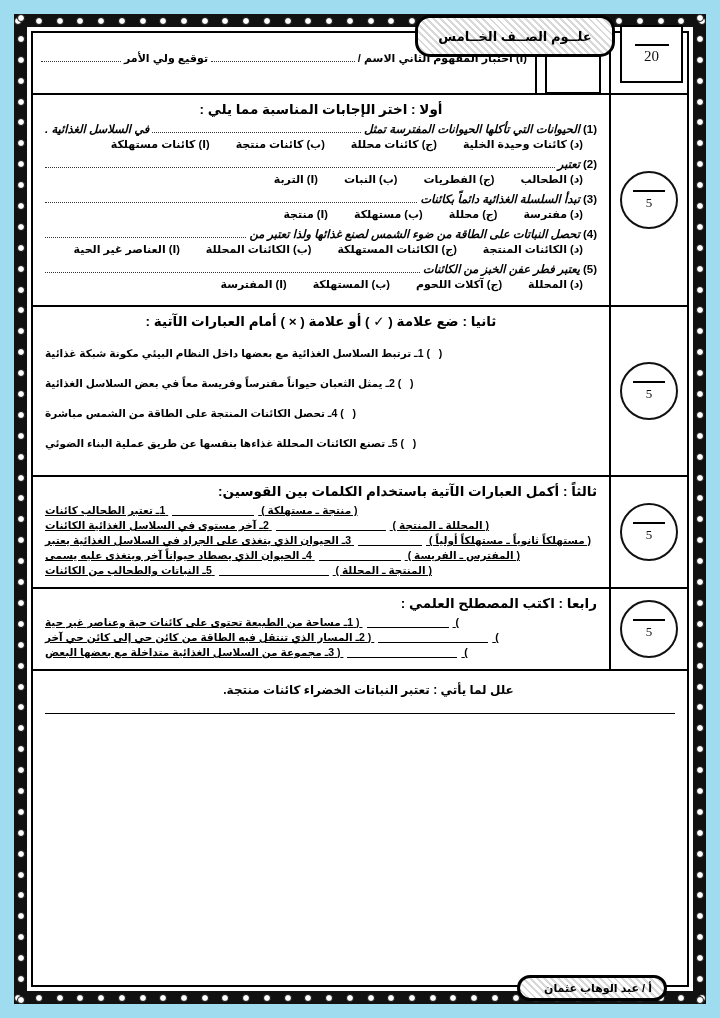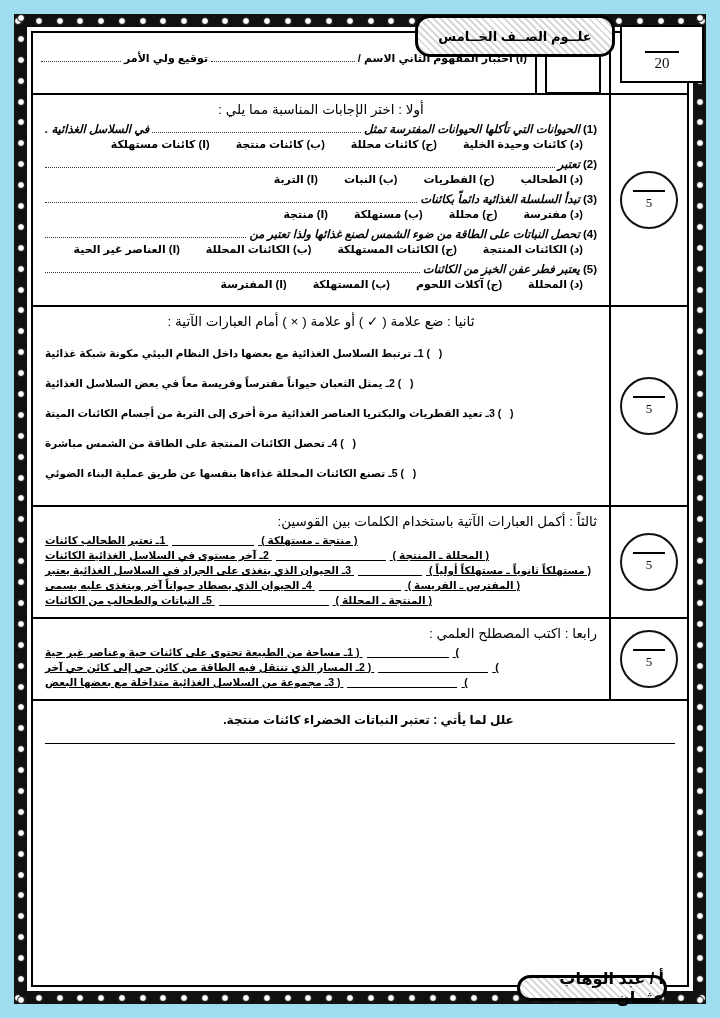--- a/index.html
+++ b/index.html
@@ -95,49 +95,49 @@
     border: 3px solid #000;
     border-radius: 13px;
     background-color: #ffffff;
     background-image: repeating-linear-gradient(
         45deg, #d8d8d8 0px, #d8d8d8 2px, #ffffff 2px, #ffffff 5px);
     display: flex;
     align-items: center;
     justify-content: center;
     z-index: 6;
   }
-  .footer-banner span { font-size: 16px; font-weight: bold; color: #000; margin-left: 12px; }
+  .footer-banner span { font-size: 11px; font-weight: bold; color: #000; margin-left: 12px; }
 
   
   .header-row {
     position: relative;
     height: 62px;
     border-bottom: 2.5px solid #000;
     display: flex;
     flex-direction: row;
   }
 
   .mark-box-outer {
     width: 78px;
     border-left: 2.5px solid #000;
     position: relative;
   }
   .mark-box-inner {
     position: absolute;
     left: 9px;
     top: -8px;
-    width: 84px;
+    width: 63px;
     height: 58px;
     border: 2px solid #000;
     background: #fff;
     display: flex;
     flex-direction: column;
     align-items: center;
     justify-content: flex-end;
-    padding-bottom: 9px;
+    padding-bottom: 16px;
   }
   .frac-line { width: 34px; height: 2px; background: #000; margin-bottom: 2px; }
   .mark-total { font-size: 15px; color: #111; font-family: "Liberation Serif", serif; }
 
   .oral-box-outer {
     width: 74px;
     border-left: 2.5px solid #000;
     position: relative;
   }
   .oral-label {
@@ -210,21 +210,21 @@
 
   .section-body {
     flex: 1;
     padding: 6px 12px 8px 12px;
     min-width: 0;
   }
 
   .section-head {
     text-align: center;
     font-size: 13.5px;
-    font-weight: normal;
+    font-weight: bold;
     color: #000;
     margin-bottom: 5px;
     letter-spacing: 0.2px;
   }
   .section-head.right { text-align: right; }
 
   .q {
     font-size: 11.5px;
     font-weight: bold;
     color: #000;
@@ -588,24 +588,20 @@
         <div class="tf-line">
           <span class="paren">(&nbsp;&nbsp;&nbsp;)</span>
           <span>1ـ ترتبط السلاسل الغذائية مع بعضها داخل النظام البيئي مكونة شبكة غذائية</span>
         </div>
         <div class="tf-line">
           <span class="paren">(&nbsp;&nbsp;&nbsp;)</span>
           <span>2ـ يمثل الثعبان حيواناً مفترساً وفريسة معاً في بعض السلاسل الغذائية</span>
         </div>
         <div class="tf-line">
           <span class="paren">(&nbsp;&nbsp;&nbsp;)</span>
-          <span>3ـ تعيد الفطريات والبكتريا العناصر الغذائية مرة أخرى إلى التربة من أجسام الكائنات الميتة</span>
-        </div>
-        <div class="tf-line">
-          <span class="paren">(&nbsp;&nbsp;&nbsp;)</span>
           <span>4ـ تحصل الكائنات المنتجة على الطاقة من الشمس مباشرة</span>
         </div>
         <div class="tf-line">
           <span class="paren">(&nbsp;&nbsp;&nbsp;)</span>
           <span>5ـ تصنع الكائنات المحللة غذاءها بنفسها عن طريق عملية البناء الضوئي</span>
         </div>
       </div>
     </div>
 
     <div class="section">

